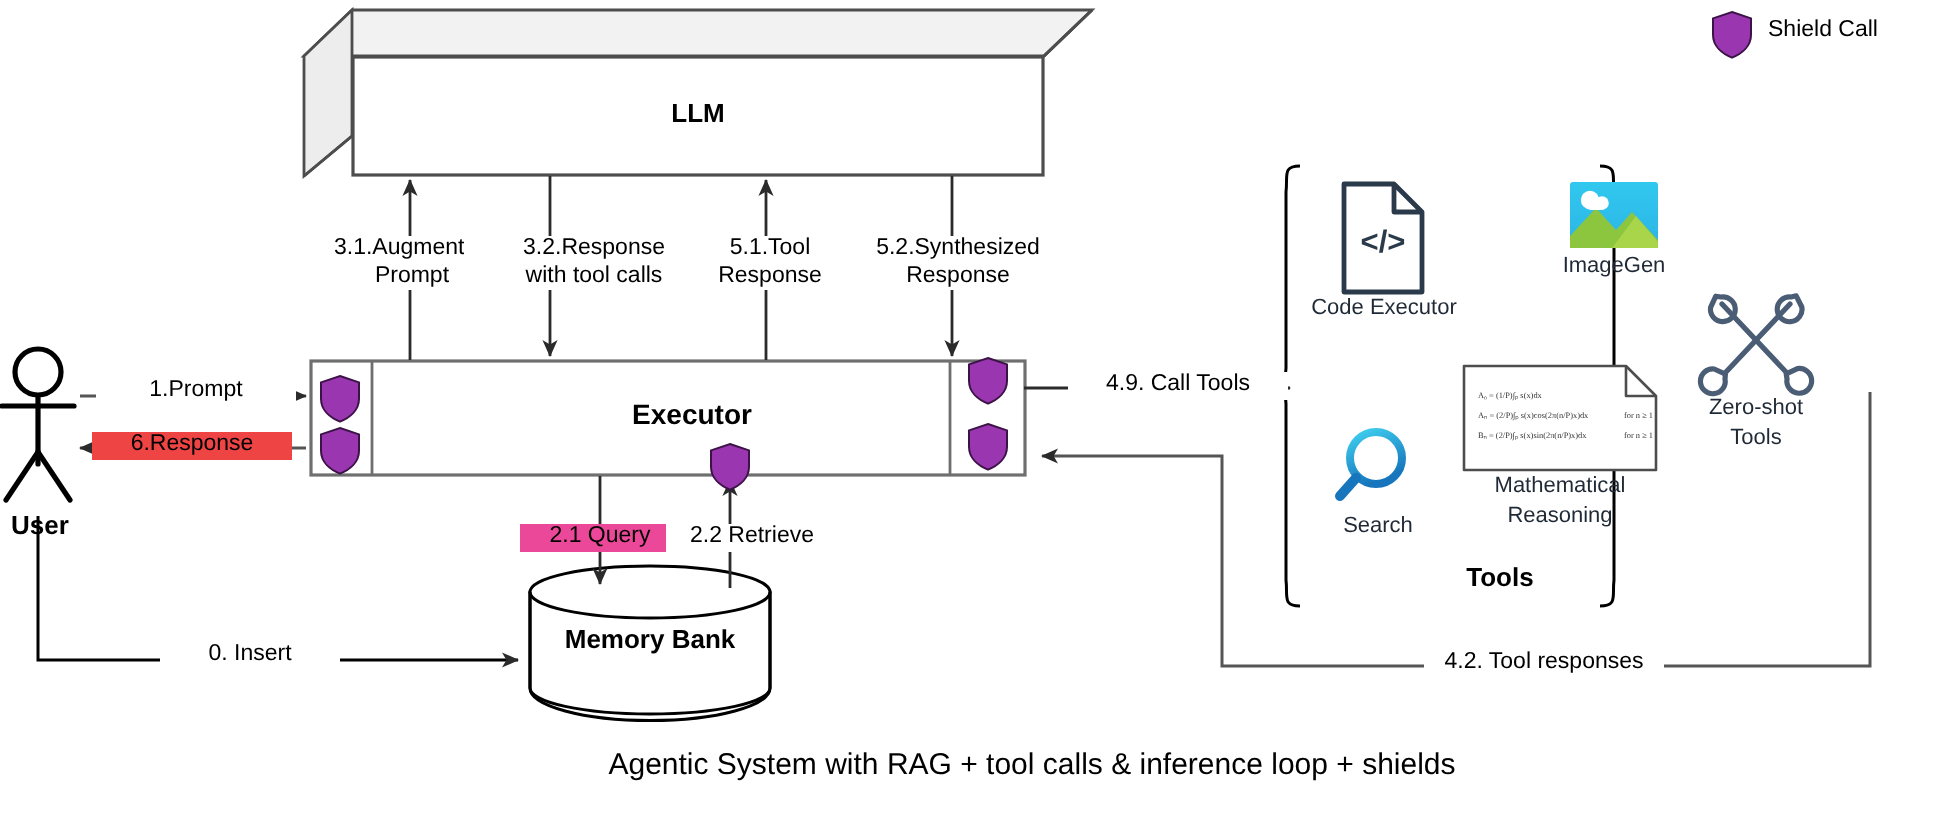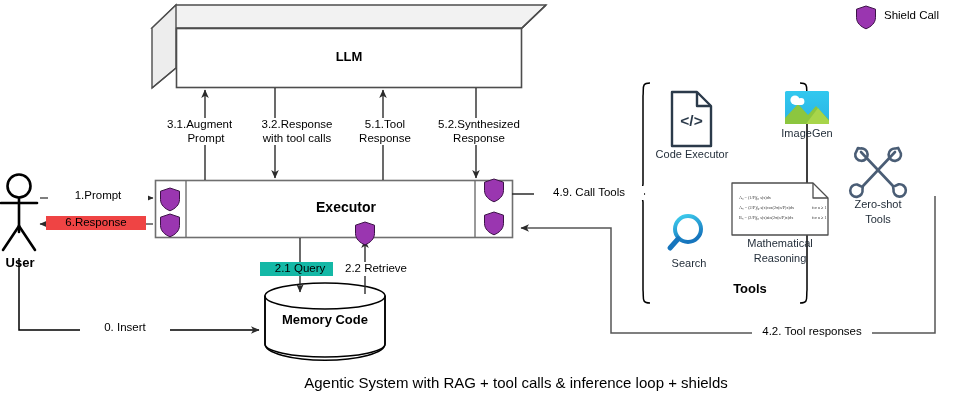--- a/index.html
+++ b/index.html
@@ -149,42 +149,42 @@
   </g>
   <g>
     <path d="M866,6 l9.5,3.2 v8.2 c0,5.6 -4.4,9.4 -9.5,11.4 c-5.1,-2 -9.5,-5.8 -9.5,-11.4 v-8.2 z" fill="#9a36b0" stroke="#3c1347" stroke-width="1"></path>
   </g>
 </svg>
 
 <div class="lbl b" style="left:299px;top:50px;width:100px;font-size:13px;">LLM</div>
 
 <div class="lbl b" style="left:296px;top:201px;width:100px;font-size:14px;">Executor</div>
 
-<div class="lbl b" style="left:275px;top:313px;width:100px;font-size:13px;">Memory Code</div>
+<div class="lbl b" style="left:275px;top:313px;width:100px;font-size:13px;">Memory Bank</div>
 
 <div class="lbl b" style="left:-10px;top:256px;width:60px;font-size:13px;">User</div>
 
 <div class="lbl" style="left:48px;top:189px;width:100px;background:#fff;">1.Prompt</div>
 <div class="lbl" style="left:46px;top:216px;width:100px;background:#ef4444;">6.Response</div>
 <div class="lbl" style="left:80px;top:321px;width:90px;background:#fff;">0. Insert</div>
 
-<div class="lbl" style="left:260px;top:262px;width:80px;background:#14b8a6;">2.1 Query</div>
+<div class="lbl" style="left:260px;top:262px;width:80px;background:#ec4899;">2.1 Query</div>
 <div class="lbl" style="left:333px;top:262px;width:86px;background:#fff;">2.2 Retrieve</div>
 
 <div class="lbl" style="left:143px;top:118px;width:126px;background:#fff;">3.1.Augmented
 Prompt</div>
 <div class="lbl" style="left:232px;top:118px;width:130px;background:#fff;">3.2.Response
 with tool calls</div>
 <div class="lbl" style="left:337px;top:118px;width:96px;background:#fff;">5.1.Tool
 Response</div>
 <div class="lbl" style="left:422px;top:118px;width:114px;background:#fff;">5.2.Synthesized
 Response</div>
 
 <div class="lbl" style="left:534px;top:186px;width:110px;background:#fff;">4.9. Call Tools</div>
-<div class="lbl" style="left:752px;top:325px;width:120px;background:#fff;">4.2. Tool responses</div>
+<div class="lbl" style="left:712px;top:325px;width:120px;background:#fff;">4.2. Tool responses</div>
 
 <div class="toolname" style="left:646px;top:147px;width:92px;">Code Executor</div>
 <div class="toolname" style="left:772px;top:126px;width:70px;">ImageGen</div>
 <div class="toolname" style="left:840px;top:197px;width:76px;white-space:pre;">Zero-shot
 Tools</div>
 <div class="toolname" style="left:661px;top:256px;width:56px;">Search</div>
 <div class="toolname" style="left:727px;top:236px;width:106px;white-space:pre;">Mathematical
 Reasoning</div>
 
 <div class="toolsttl" style="left:700px;top:281px;width:100px;">Tools</div>

